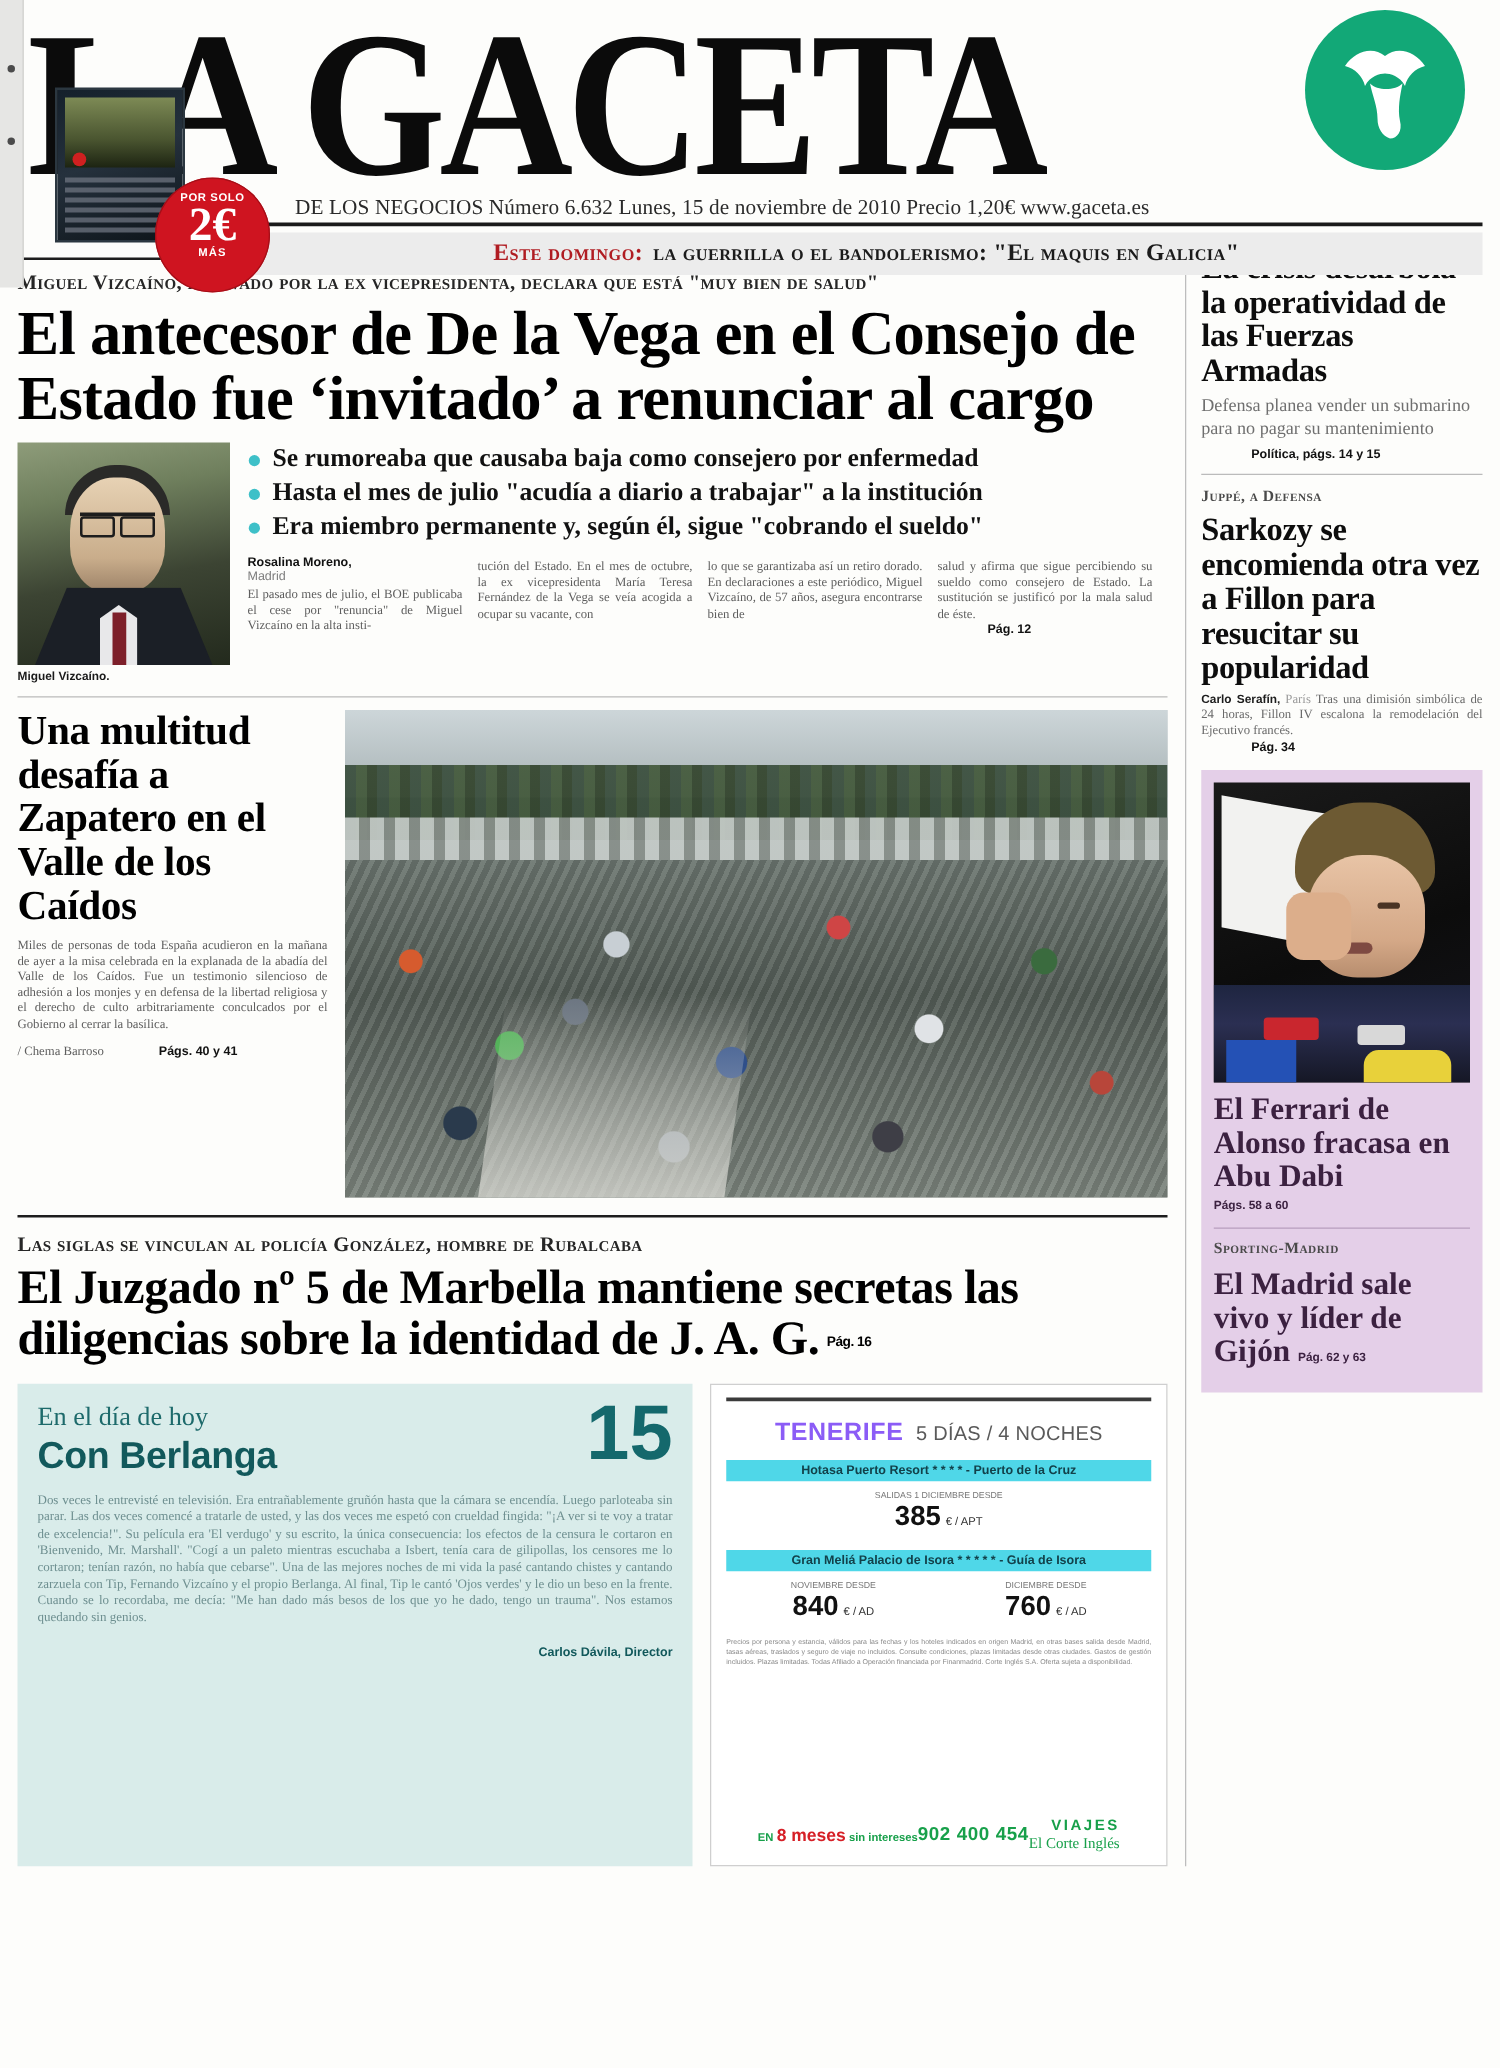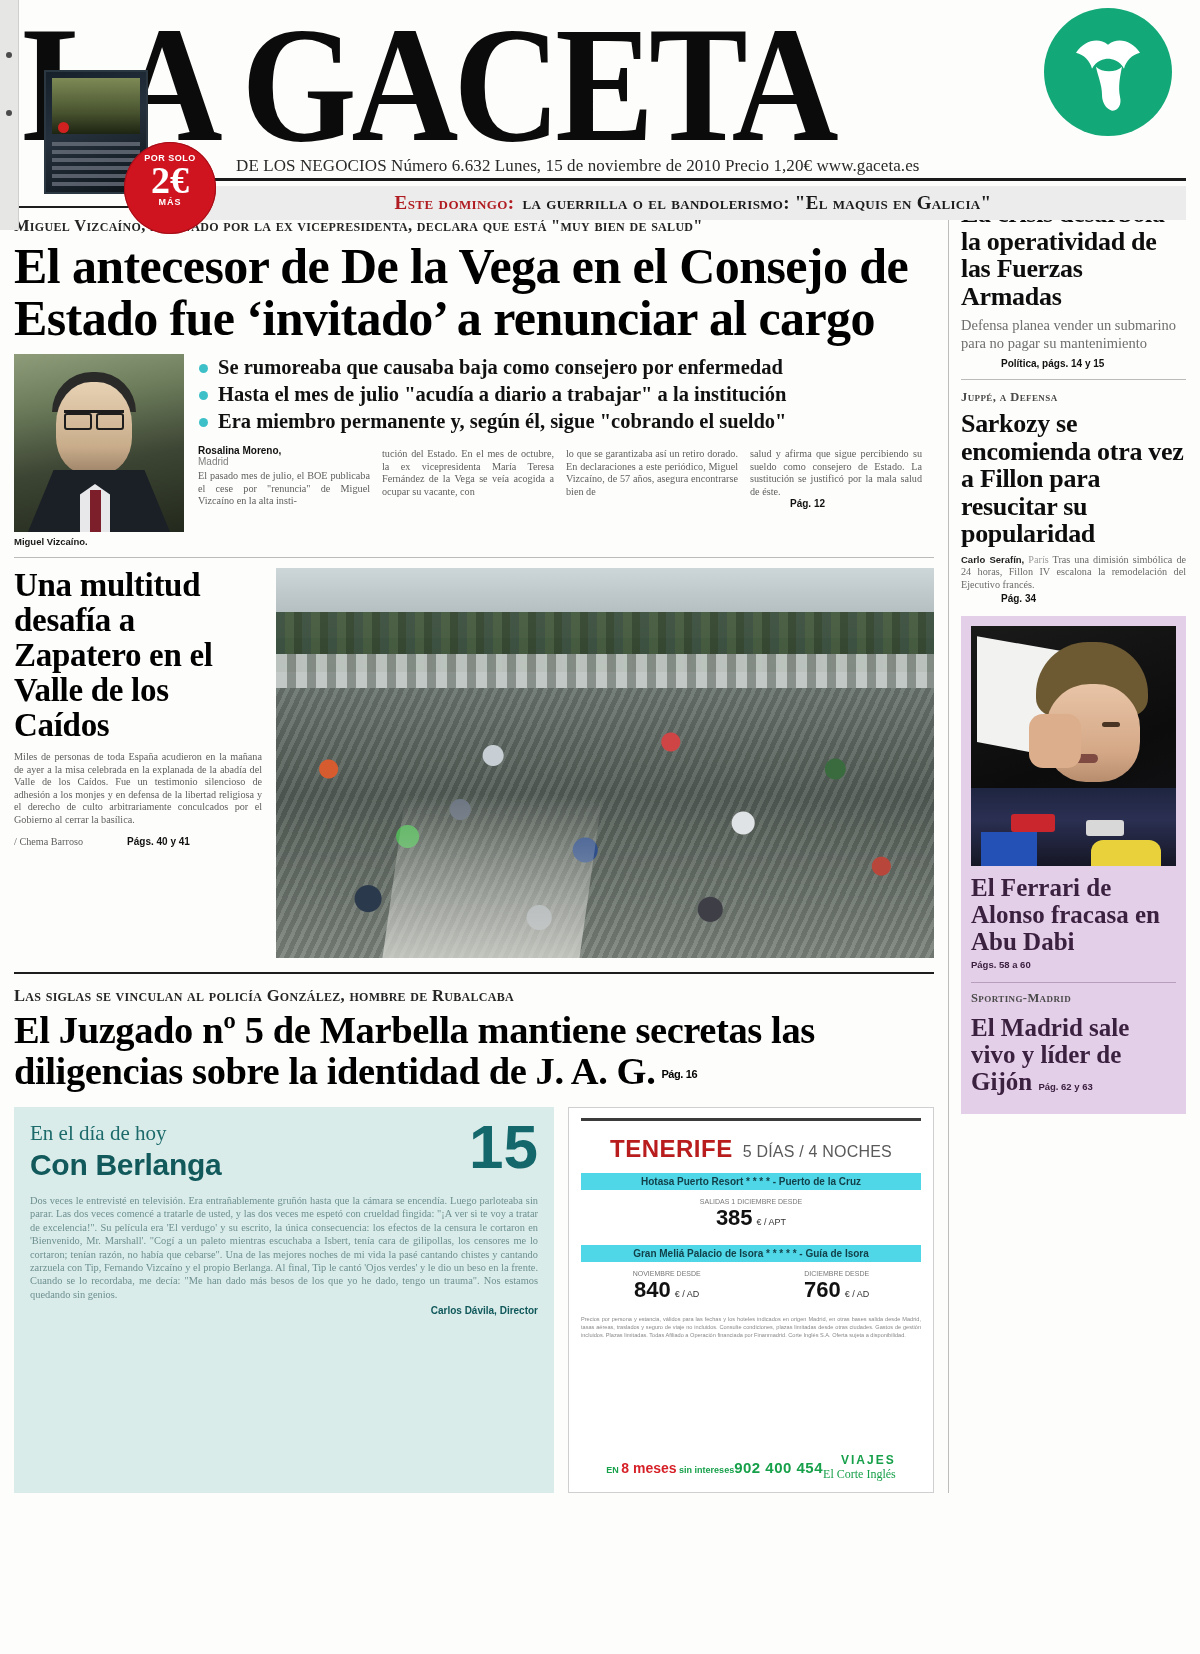--- a/index.html
+++ b/index.html
@@ -196,29 +196,29 @@
   .berlanga .eyebrow{font-family:"Liberation Serif",serif;font-size:21px;color:#1d6a6b;}
   .berlanga .title{
     font-family:"Liberation Sans",sans-serif;font-weight:700;font-size:30px;color:#12595c;
     margin-top:2px;letter-spacing:-.3px;
   }
   .berlanga .num{font-family:"Liberation Sans",sans-serif;font-weight:700;font-size:62px;line-height:52px;color:#14686c;}
   .berlanga .txt{
     font-family:"Liberation Serif",serif;font-size:10.4px;line-height:13.4px;color:#6e8f90;
     text-align:justify;margin-top:12px;
   }
-  .berlanga .sig{font-family:"Liberation Sans",sans-serif;font-weight:700;font-size:10px;color:#11585b;text-align:right;margin-top:4px;}
+  .berlanga .sig{font-family:"Liberation Sans",sans-serif;font-weight:700;font-size:10px;color:#11585b;text-align:right;margin-top:16px;}
 
   .ad{
     width:366px;height:386px;border:1px solid #cfcfcf;background:#fff;box-sizing:border-box;
     padding:10px 12px;position:relative;
   }
   .ad .topbar{height:3px;background:#3b3b3b;margin-bottom:14px;}
   .ad .dest{display:flex;align-items:baseline;justify-content:center;gap:10px;}
-  .ad .dest .city{font-family:"Liberation Sans",sans-serif;font-weight:700;font-size:24px;color:#b91c1c;letter-spacing:.5px;}
+  .ad .dest .city{font-family:"Liberation Sans",sans-serif;font-weight:700;font-size:20px;color:#8b5cf6;letter-spacing:.5px;}
   .ad .dest .nights{font-family:"Liberation Sans",sans-serif;font-size:16px;color:#5a5a5a;letter-spacing:.2px;}
   .ad .hotelbar{
     background:#4fd7e8;margin-top:10px;padding:3px 6px;text-align:center;
     font-family:"Liberation Sans",sans-serif;font-size:10px;font-weight:700;color:#12414a;
   }
   .ad .prices{display:flex;justify-content:space-around;align-items:baseline;margin-top:8px;}
   .ad .prices .blk{text-align:center;}
   .ad .prices .small{font-family:"Liberation Sans",sans-serif;font-size:7px;color:#777;display:block;}
   .ad .prices .amount{font-family:"Liberation Sans",sans-serif;font-weight:700;font-size:22px;color:#111;margin-top:24px;}
   .ad .prices .eur{font-family:"Liberation Sans",sans-serif;font-size:9px;color:#333;}

